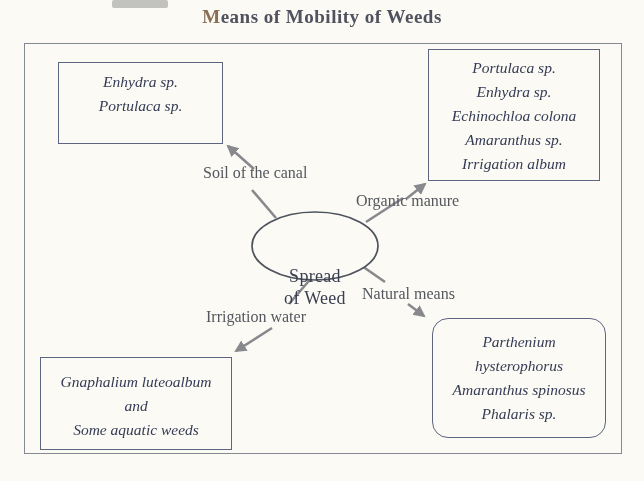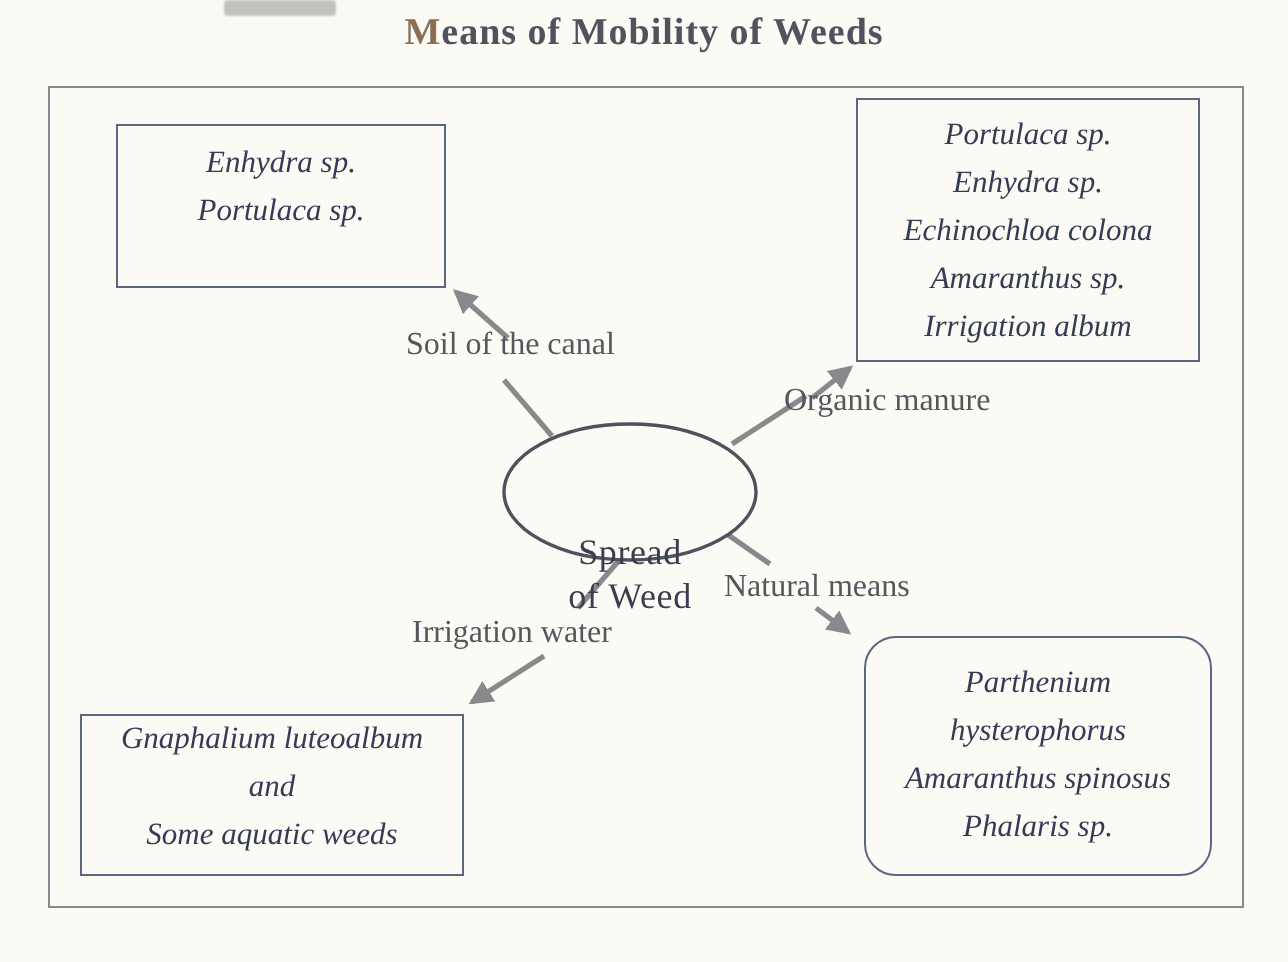--- a/index.html
+++ b/index.html
@@ -34,33 +34,33 @@
     color:#343b54;
     font-style:italic;
     font-size:15.5px;line-height:24px;
     text-align:center;
     display:flex;flex-direction:column;align-items:center;
     background:rgba(252,251,246,.0);
   }
   .box span{display:block;white-space:nowrap;}
   .box-tl{left:58px;top:62px;width:163px;height:73px;padding-top:7px;}
   .box-tr{left:428px;top:49px;width:170px;height:124px;padding-top:6px;}
-  .box-bl{left:40px;top:357px;width:190px;height:79px;padding-top:0;}
+  .box-bl{left:40px;top:357px;width:190px;height:79px;padding-top:12px;}
   .box-br{left:432px;top:318px;width:172px;height:118px;justify-content:center;border-radius:16px;}
   .ellipse-label{
     position:absolute;left:252px;top:222px;width:126px;
     text-align:center;font-weight:normal;font-size:18px;line-height:22px;
     color:#3a3f50;letter-spacing:.3px;margin-top:43px;
   }
   .arrow-label{
     position:absolute;
     font-size:16px;color:#54575d;white-space:nowrap;
   }
   .lbl-soil{left:203px;top:164px;}
-  .lbl-organic{left:356px;top:192px;margin-left:36px;}
+  .lbl-organic{left:356px;top:192px;}
   .lbl-irrigation{left:206px;top:308px;}
   .lbl-natural{left:362px;top:285px;}
 </style>
 </head>
 <body>
 
 <div class="page">
 
   <div class="scan-smudge"></div>
 

